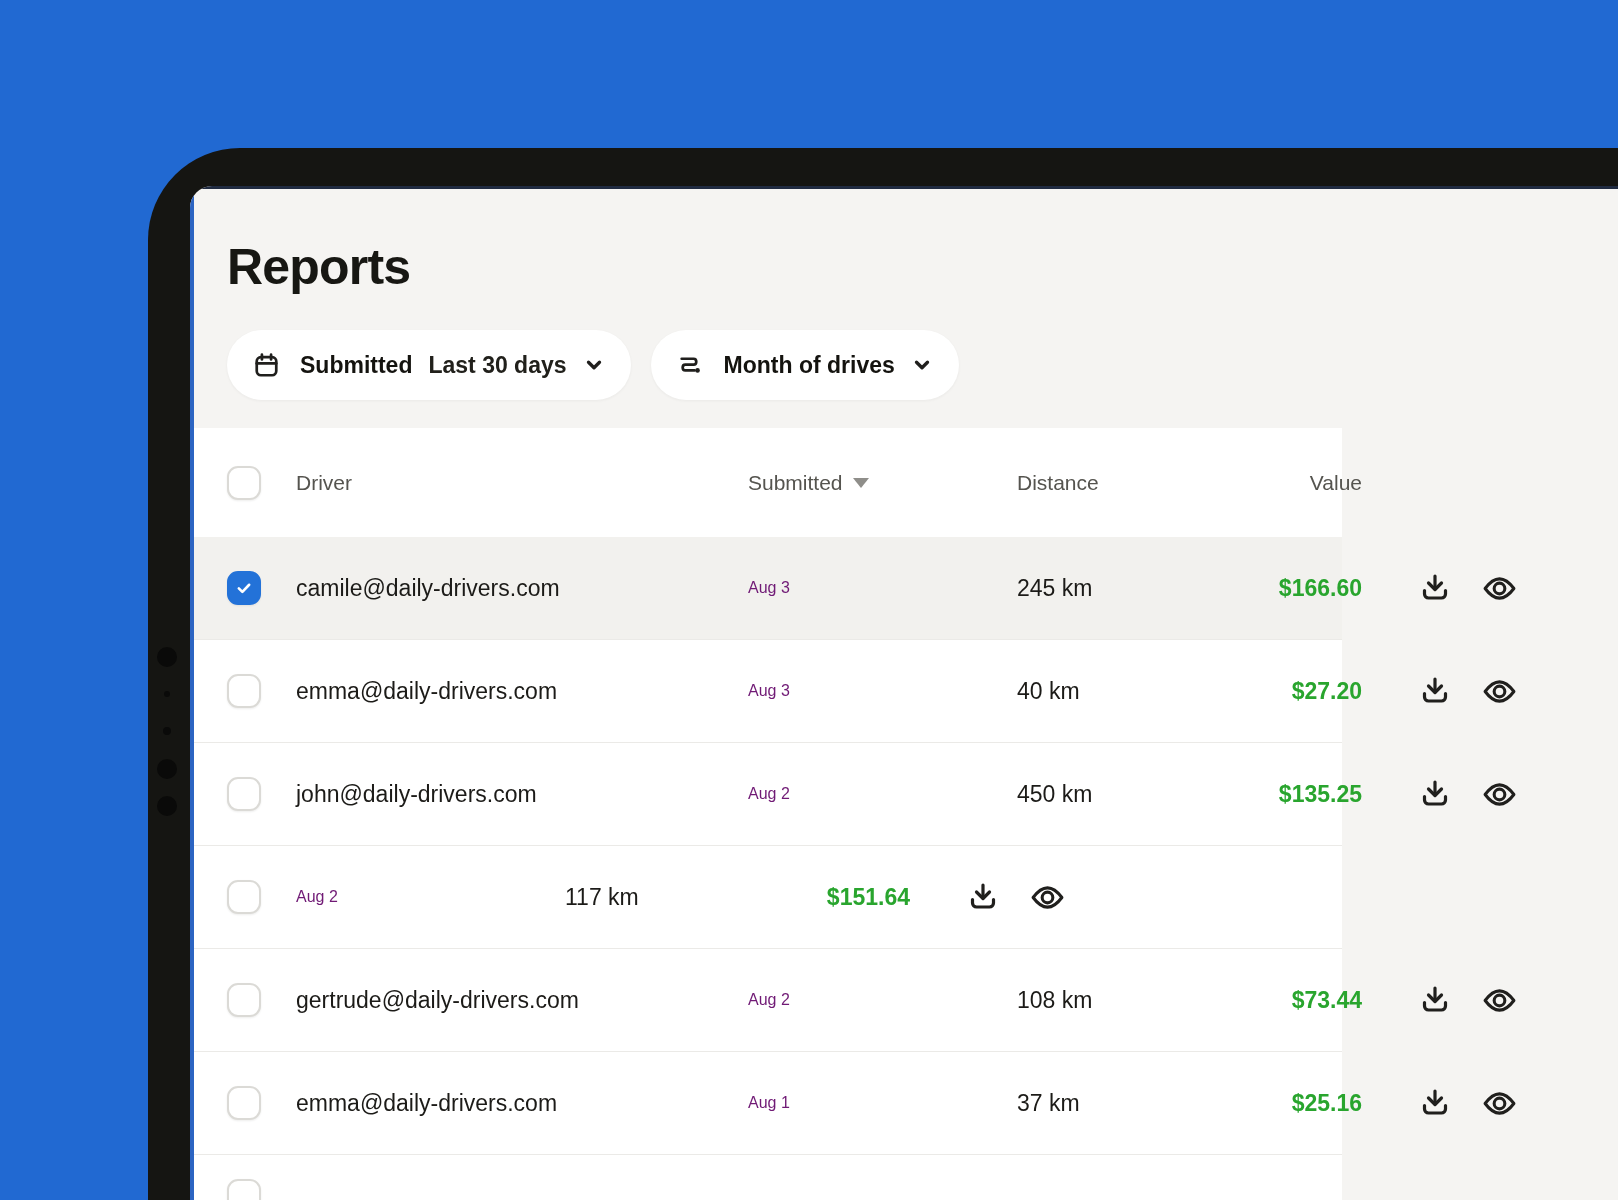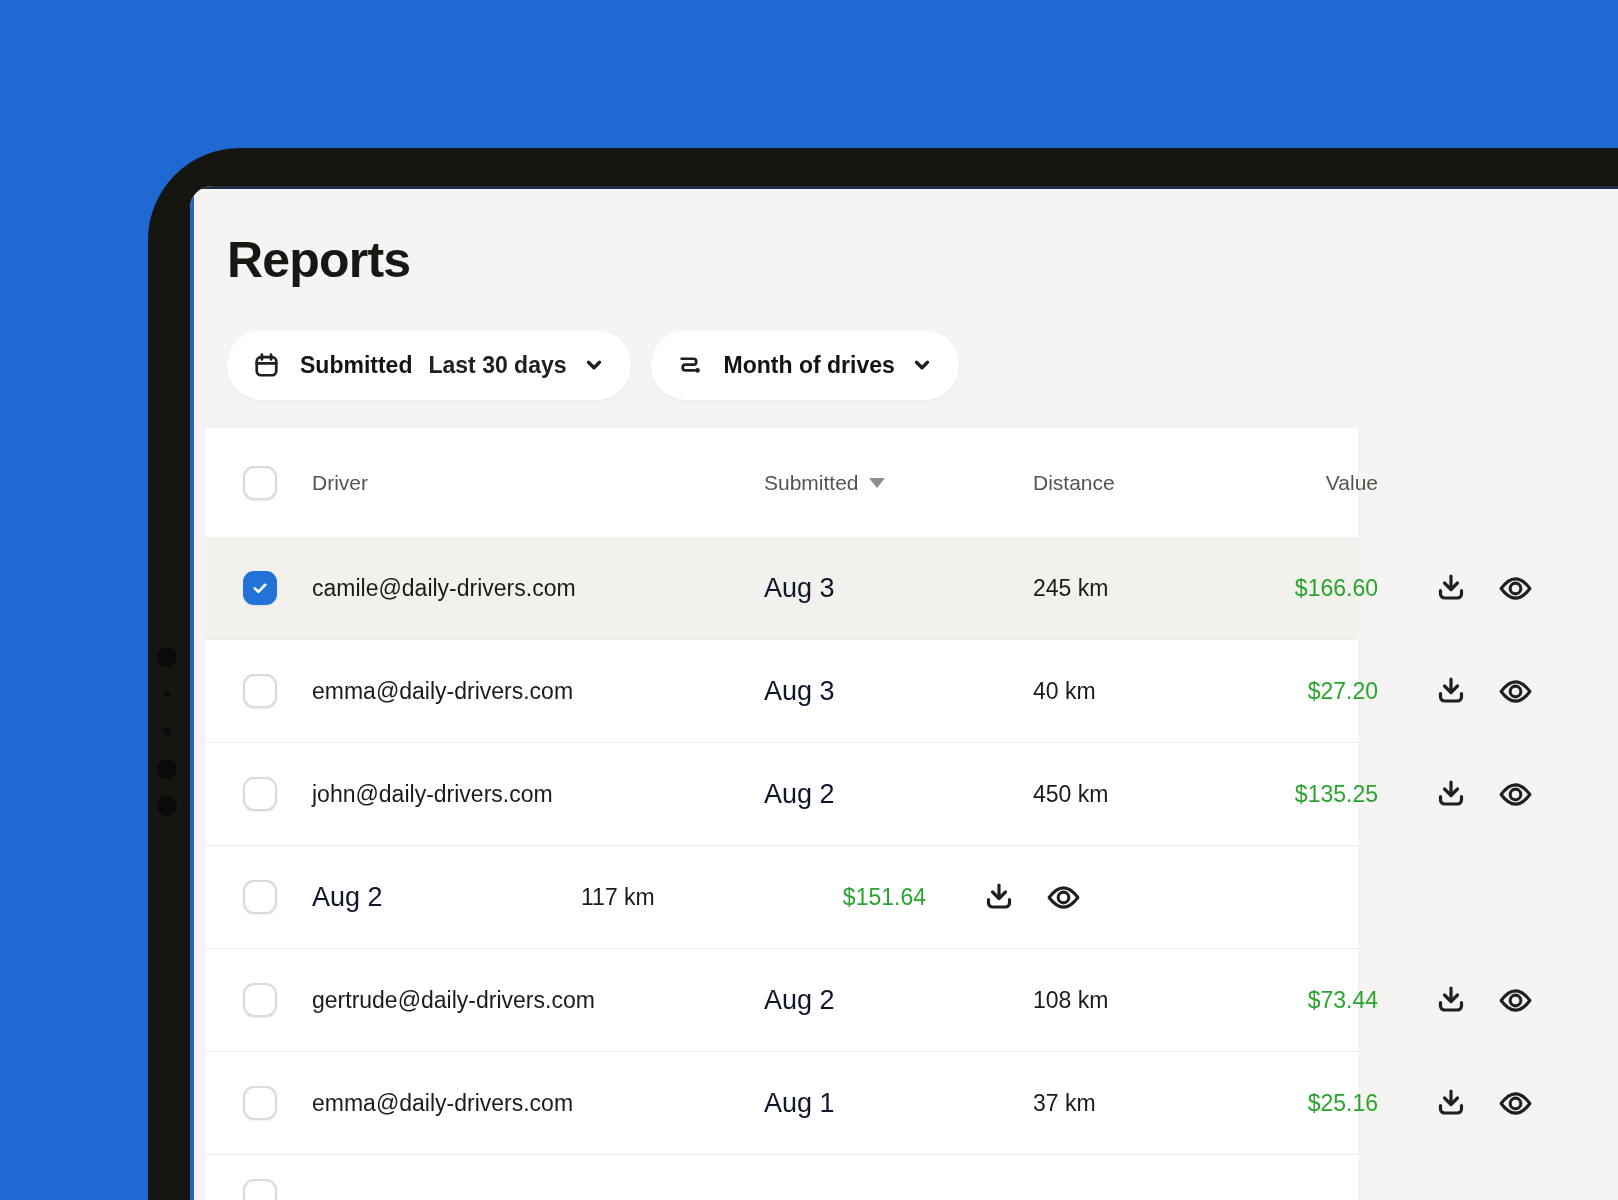--- a/index.html
+++ b/index.html
@@ -22,48 +22,48 @@
     position:absolute; left:190px; top:186px;
     width:1428px; height:1014px;
     background:#f5f4f2;
     border-top-left-radius:22px;
     overflow:hidden;
   }
   .edge-left { position:absolute; left:0; top:0; width:4px; height:100%; background:#2c64c2; z-index:9; }
   .edge-top  { position:absolute; left:0; top:0; height:3px; width:100%; background:#202b41; z-index:9; }
   
   .page-title {
-    position:absolute; left:37px; top:45px;
+    position:absolute; left:37px; top:52px;
     font-size:50px; font-weight:700; letter-spacing:-0.8px; color:#171713;
   }
   .filters { position:absolute; left:37px; top:144px; display:flex; gap:20px; }
   .pill {
     height:70px; border-radius:35px; background:#ffffff;
     display:inline-flex; align-items:center; padding:0 26px;
     border:none; cursor:pointer;
     box-shadow:0 1px 3px rgba(40,38,30,0.05);
     font-family:inherit;
   }
   .pill svg.lead { margin-right:20px; flex:none; }
   .pill .lbl { font-size:23px; font-weight:700; color:#14130f; white-space:nowrap; }
   .pill .val { font-size:23px; font-weight:700; color:#21201b; margin-left:16px; white-space:nowrap; }
   .pill svg.chev { margin-left:16px; flex:none; }
   
-  .table { position:absolute; left:16px; top:242px; width:1152px; height:772px; background:#ffffff; }
+  .table { position:absolute; left:0; top:242px; width:1152px; height:772px; background:#ffffff; }
   .trow { display:flex; align-items:center; padding-left:37px; }
   .thead { height:109px; }
   .row { height:103px; border-bottom:1.5px solid #ebeae7; }
   .row.selected { background:#f2f1ee; }
   .row-partial { height:45px; padding-top:37px; }
   .c-check { width:34px; flex:none; }
   .sp1 { width:35px; flex:none; }
   .c-driver { width:452px; flex:none; font-size:23px; color:#1c1b18; }
-  .c-date { width:269px; flex:none; font-size:27px; color:#0f172a; display:flex; align-items:center; }
+  .c-date { width:269px; flex:none; font-size:16px; color:#701a75; display:flex; align-items:center; }
   .c-dist { width:163px; flex:none; font-size:23px; color:#1c1b18; }
-  .c-value { width:182px; flex:none; font-size:23px; font-weight:400; color:#29a52e; text-align:right; }
+  .c-value { width:182px; flex:none; font-size:23px; font-weight:700; color:#29a52e; text-align:right; }
   .sp2 { width:54px; flex:none; }
   .c-icon { width:38px; flex:none; height:38px; display:flex; align-items:center; justify-content:center;
             background:none; border:none; cursor:pointer; padding:0; }
   .sp3 { width:26px; flex:none; }
   .thead .c-driver, .thead .c-date, .thead .c-dist { font-size:21px; color:#55544f; font-weight:400; }
   .thead .c-value { font-size:21px; color:#55544f; font-weight:400;text-align:right; }
   .tri { width:0; height:0; border-left:8px solid transparent; border-right:8px solid transparent;
          border-top:10px solid #8f8e8a; margin-left:10px; display:inline-block; }
   
   .cb {

